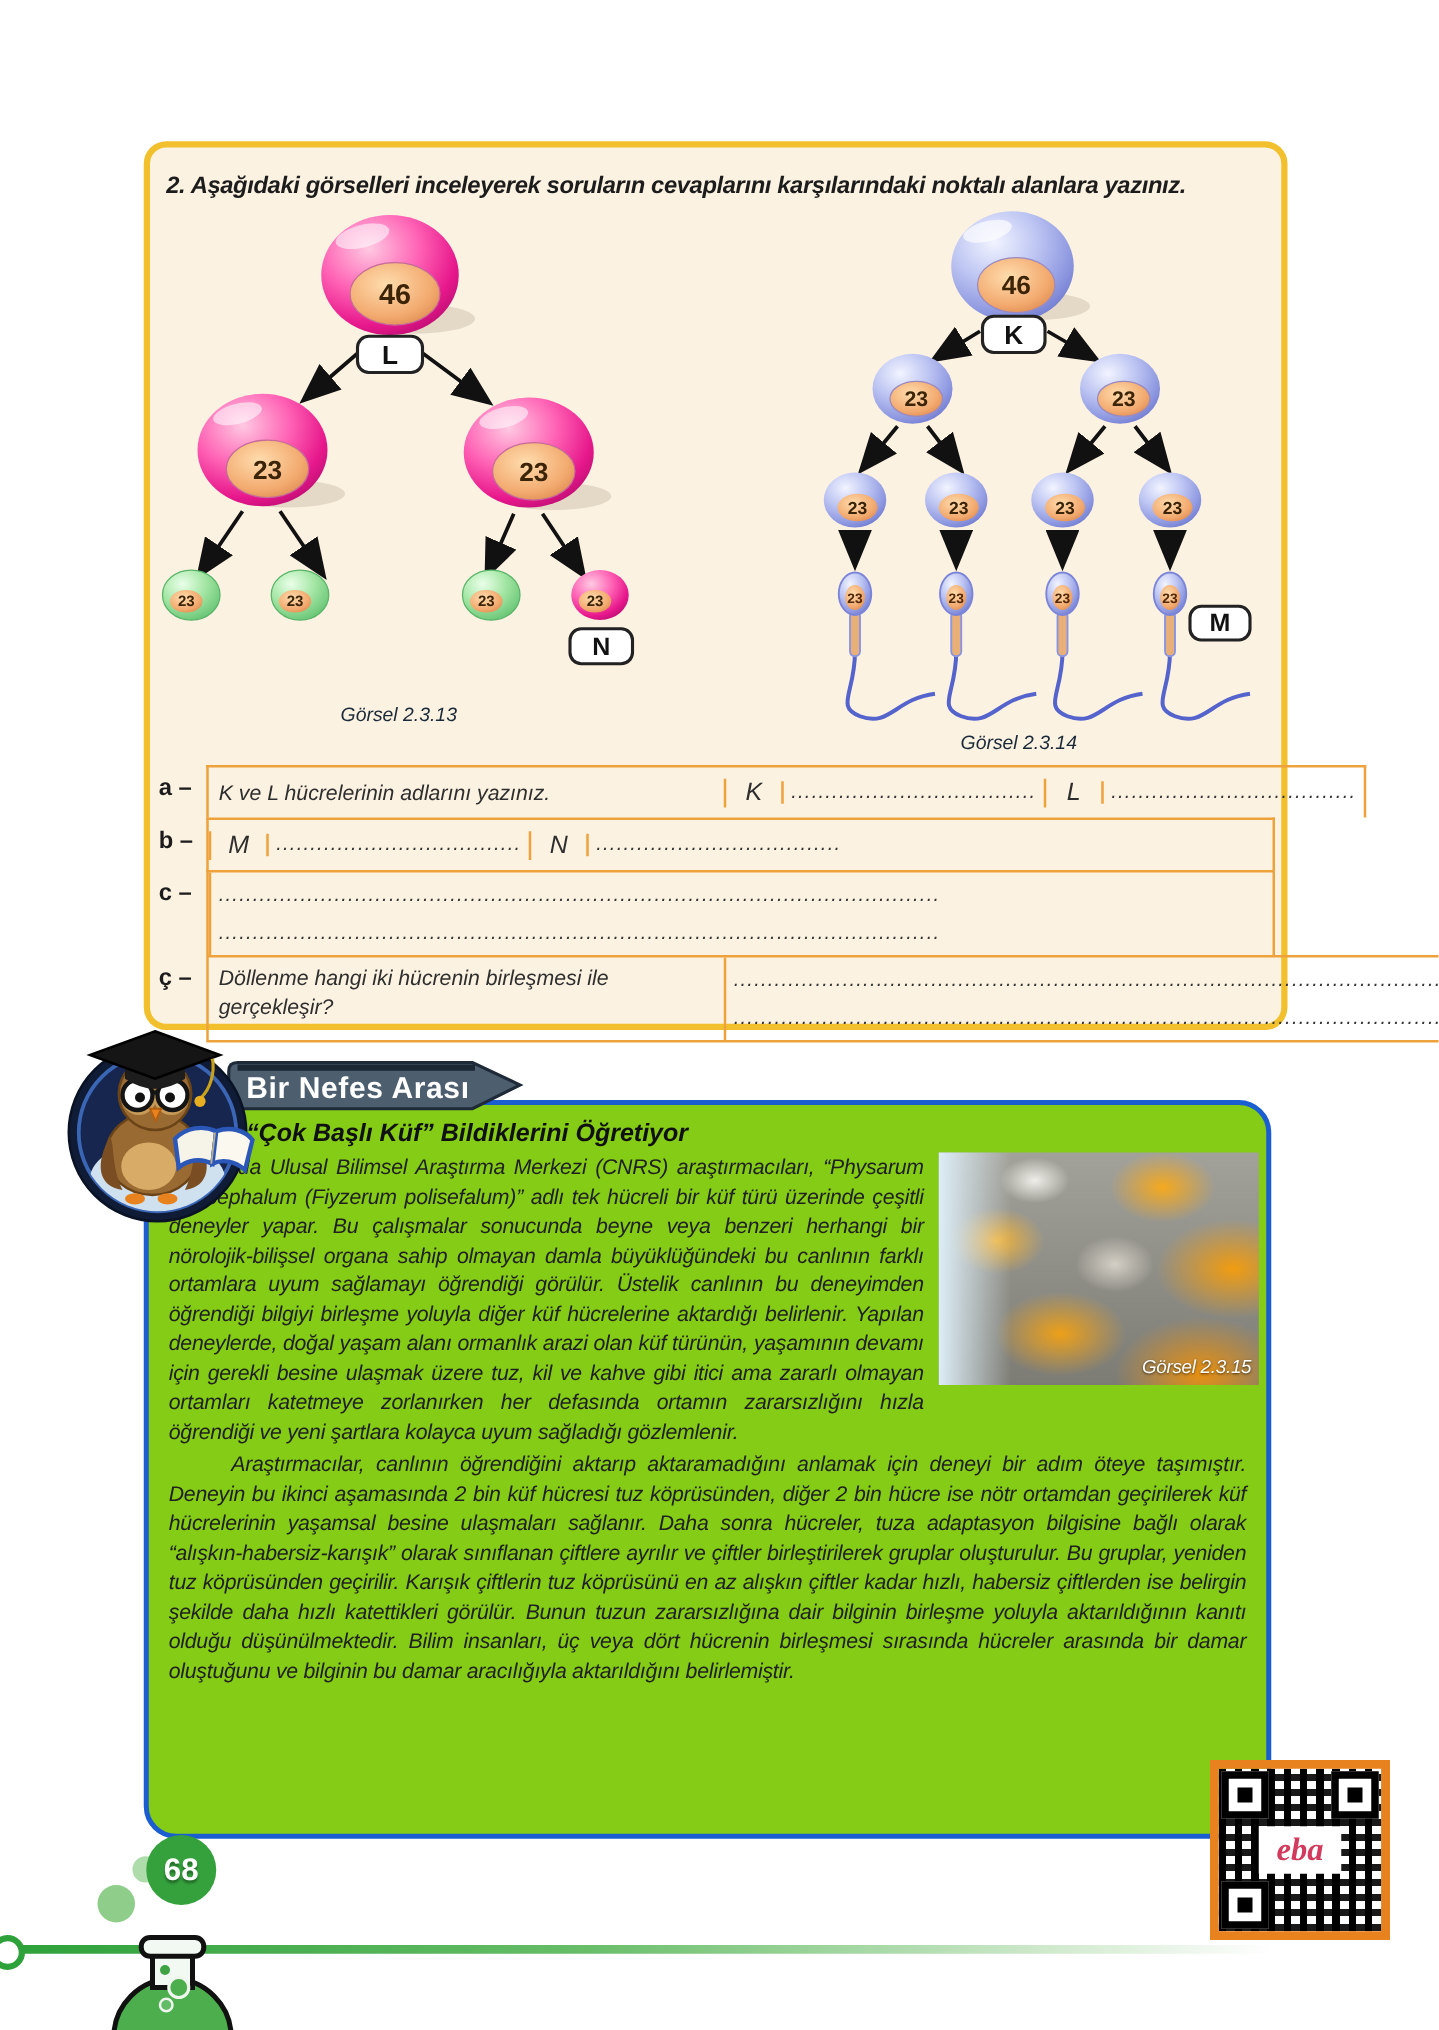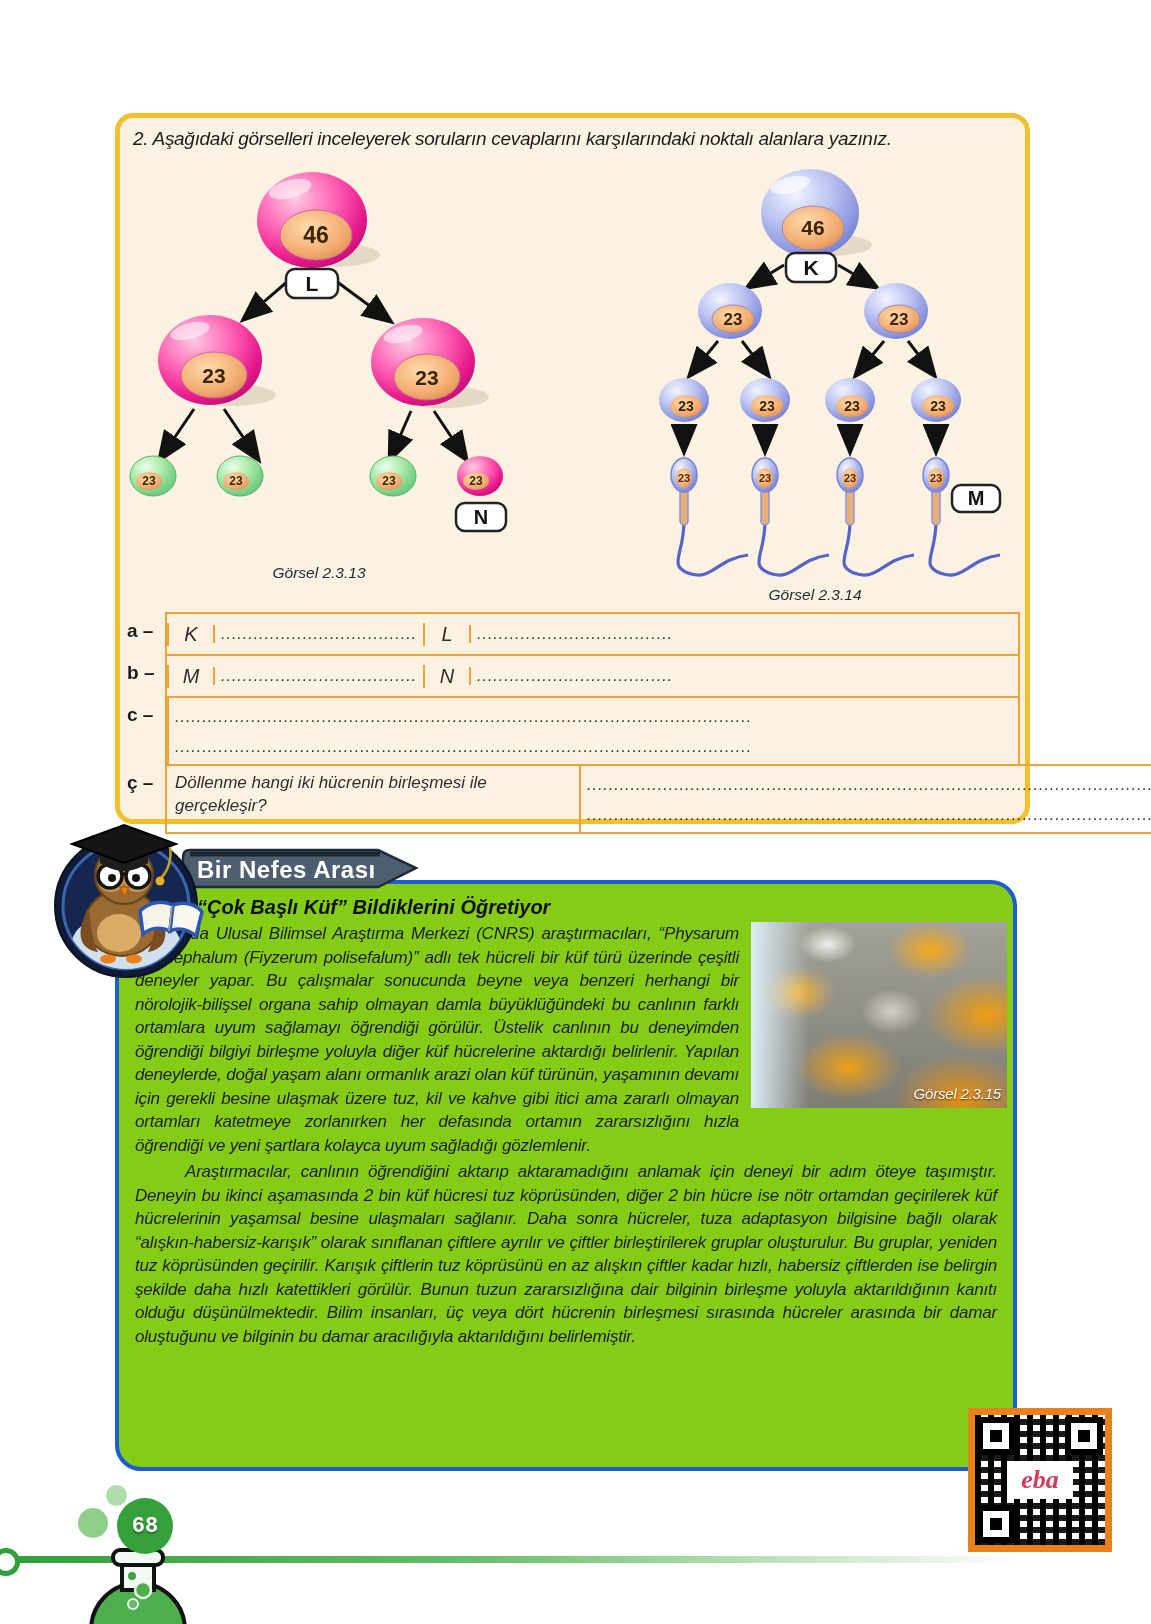--- a/index.html
+++ b/index.html
@@ -1,21 +1,21 @@
 <!DOCTYPE html>
 <html><head>
 <meta charset="utf-8">
 <style>
   html,body{margin:0;padding:0;background:#ffffff;}
   .page{position:relative;width:1151px;height:1624px;background:#fff;overflow:hidden;
         font-family:"Liberation Sans",sans-serif;}
   
   .qbox{position:absolute;left:115px;top:113px;width:905px;height:701px;
         border:5px solid #f2c02c;border-radius:18px;background:#fcf2e2;}
-  .prompt{position:absolute;left:133px;top:128px;width:878px;font-size:19px;font-weight:normal;
+  .prompt{position:absolute;left:133px;top:138px;width:878px;font-size:19px;font-weight:bold;
           font-style:italic;color:#1c1c1c;letter-spacing:-0.3px;}
   .dsvg{position:absolute;}
   .cap{position:absolute;font-style:italic;font-size:15.5px;color:#1b2a3a;text-align:center;}
   
   .tbl{position:absolute;left:127px;top:612px;width:893px;font-style:italic;color:#2e2e2e;}
   .trow{display:flex;}
   .tletter{width:38px;font-weight:bold;font-style:normal;font-size:19px;color:#1c1c1c;
            padding-top:8px;flex:0 0 38px;}
   .tbox{flex:1;border-left:2px solid #eda23c;border-right:2px solid #eda23c;
         border-top:2px solid #eda23c;display:flex;}
@@ -71,23 +71,23 @@
            font-family:"Liberation Serif",serif;font-style:italic;font-weight:bold;
            font-size:26px;color:#d23a5e;}
   
   .gline{position:absolute;left:14px;top:1556px;width:1004px;height:7px;
          background:linear-gradient(90deg,#2ea13a,#67bd68 45%,#cfe9cc 82%,rgba(255,255,255,0));}
   .gring{position:absolute;left:-8px;top:1548px;width:18px;height:18px;border:5px solid #2ea13a;
          border-radius:50%;background:#fff;}
   .bub{position:absolute;border-radius:50%;}
   .b1{left:78px;top:1508px;width:30px;height:30px;background:#8fcd8a;}
   .b2{left:106px;top:1485px;width:21px;height:21px;background:#aedcab;}
-  .pagenum{position:absolute;left:117px;top:1498px;width:56px;height:56px;border-radius:50%;
-           background:#35a13d;color:#fff;font-weight:bold;font-size:22px;display:flex;
-           align-items:center;justify-content:center;text-shadow:0 2px 2px rgba(0,0,0,.35);font-family:Liberation Mono, monospace;}
+  .pagenum{position:absolute;left:117px;top:1468px;width:56px;height:56px;border-radius:50%;
+           background:#35a13d;color:#fff;font-weight:bold;font-size:25px;display:flex;
+           align-items:center;justify-content:center;text-shadow:0 2px 2px rgba(0,0,0,.35);}
   .unittitle{position:absolute;left:205px;top:1512px;font-size:25px;font-weight:bold;color:#2c2c2c;}
   .flasksvg{position:absolute;left:83px;top:1538px;}
 </style>
 </head>
 <body>
 
 <div class="page">
 
   <svg width="0" height="0" style="position:absolute">
     <defs>
@@ -281,20 +281,21 @@
       <rect x="352" y="322" width="48" height="27" rx="9" fill="#fff" stroke="#222" stroke-width="2.5"></rect>
       <text x="376" y="342" text-anchor="middle" font-size="20" font-weight="bold" fill="#111">M</text>
     </g>
   </svg>
   <div class="cap" style="left:600px;top:586px;width:430px">Görsel 2.3.14</div>
 
   <div class="tbl">
     <div class="trow rh40">
       <div class="tletter"><span>a</span> <span>–</span></div>
       <div class="tbox">
+        <div class="qcell">K ve L hücrelerinin adlarını yazınız.</div>
         <div class="lcell">K</div>
         <div class="dcell mid">....................................</div>
         <div class="lcell">L</div>
         <div class="dcell">....................................</div>
       </div>
     </div>
     <div class="trow rh40">
       <div class="tletter"><span>b</span> <span>–</span></div>
       <div class="tbox">
         <div class="lcell">M</div>

